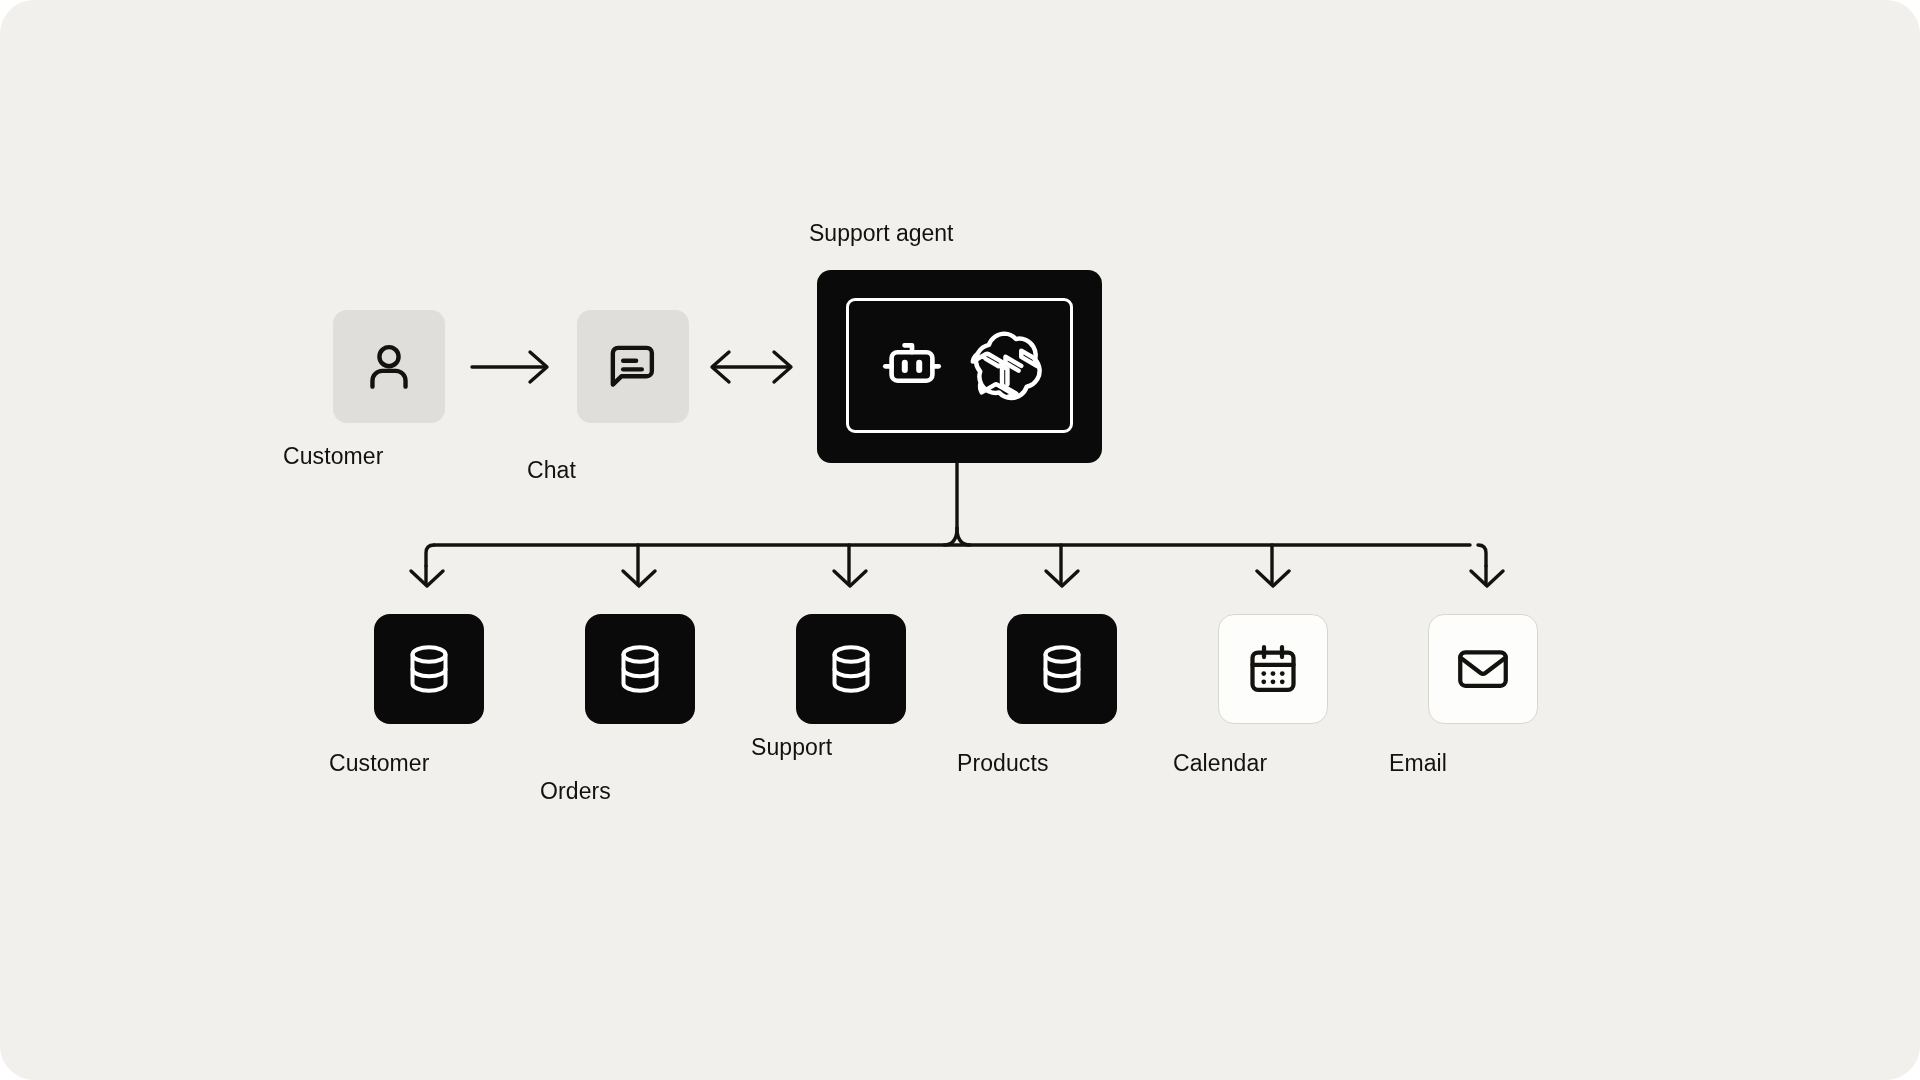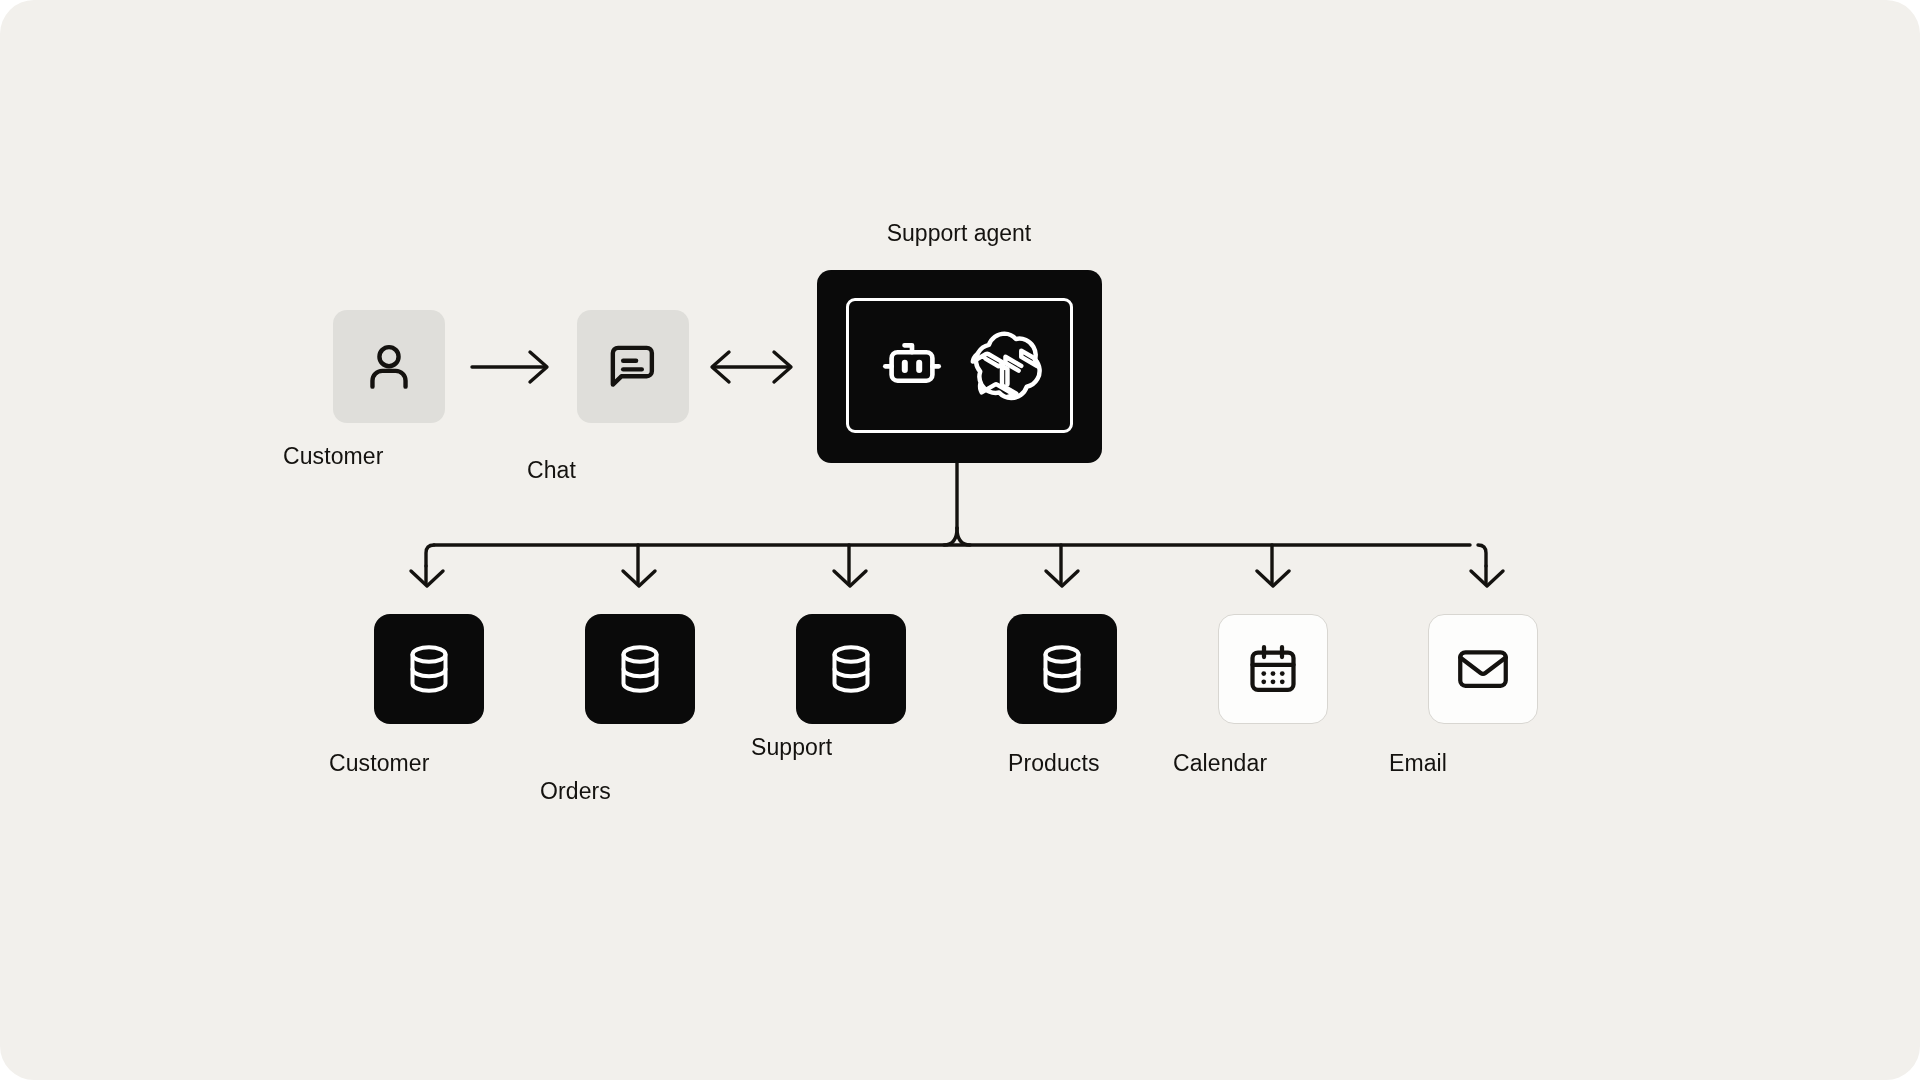--- a/index.html
+++ b/index.html
@@ -28,21 +28,20 @@
   .caption {
     position: absolute;
     font-size: 23px;
     color: #14120F;
     letter-spacing: .1px;
     white-space: nowrap;
     font-family: "Liberation Sans", sans-serif;
   }
   .title-lbl {
     position: absolute;
-    text-align: center;
     font-size: 23px;
     color: #14120F;
     white-space: nowrap;
   }
 
   
   #agent-panel {
     position: absolute;
     left: 817px; top: 270px; width: 285px; height: 193px;
     background: #0A0A0A; border-radius: 14px;
@@ -177,21 +176,21 @@
   </div>
   <div class="caption" style="left:751px; top:734px; width:200px;">Support</div>
 
   <div class="tile tile-black" style="left:1007px; top:614px; width:110px; height:110px;">
     <svg width="60" height="60" viewBox="0 0 24 24" fill="none" stroke="#FFFFFF" stroke-width="1.6" stroke-linecap="round" stroke-linejoin="round">
       <ellipse cx="12" cy="6.2" rx="6.6" ry="2.9"></ellipse>
       <path d="M5.4 6.2v11.6c0 1.6 2.96 2.9 6.6 2.9s6.6-1.3 6.6-2.9V6.2"></path>
       <path d="M5.4 12c0 1.6 2.96 2.9 6.6 2.9s6.6-1.3 6.6-2.9"></path>
     </svg>
   </div>
-  <div class="caption" style="left:1008px; top:750px; width:200px;">Products</div>
+  <div class="caption" style="left:957px; top:750px; width:200px;">Products</div>
 
   <div class="tile tile-white" style="left:1218px; top:614px; width:110px; height:110px;">
     <svg width="60" height="60" viewBox="0 0 24 24" fill="none" stroke="#14120F" stroke-width="1.7" stroke-linecap="round" stroke-linejoin="round">
       <rect x="3.8" y="5.4" width="16.4" height="14.9" rx="2.2"></rect>
       <line x1="3.8" y1="10.3" x2="20.2" y2="10.3"></line>
       <line x1="8.4" y1="3.2" x2="8.4" y2="7.2"></line>
       <line x1="15.6" y1="3.2" x2="15.6" y2="7.2"></line>
       <circle cx="8.3" cy="13.8" r=".95" fill="#14120F" stroke="none"></circle>
       <circle cx="12" cy="13.8" r=".95" fill="#14120F" stroke="none"></circle>
       <circle cx="15.7" cy="13.8" r=".95" fill="#14120F" stroke="none"></circle>

